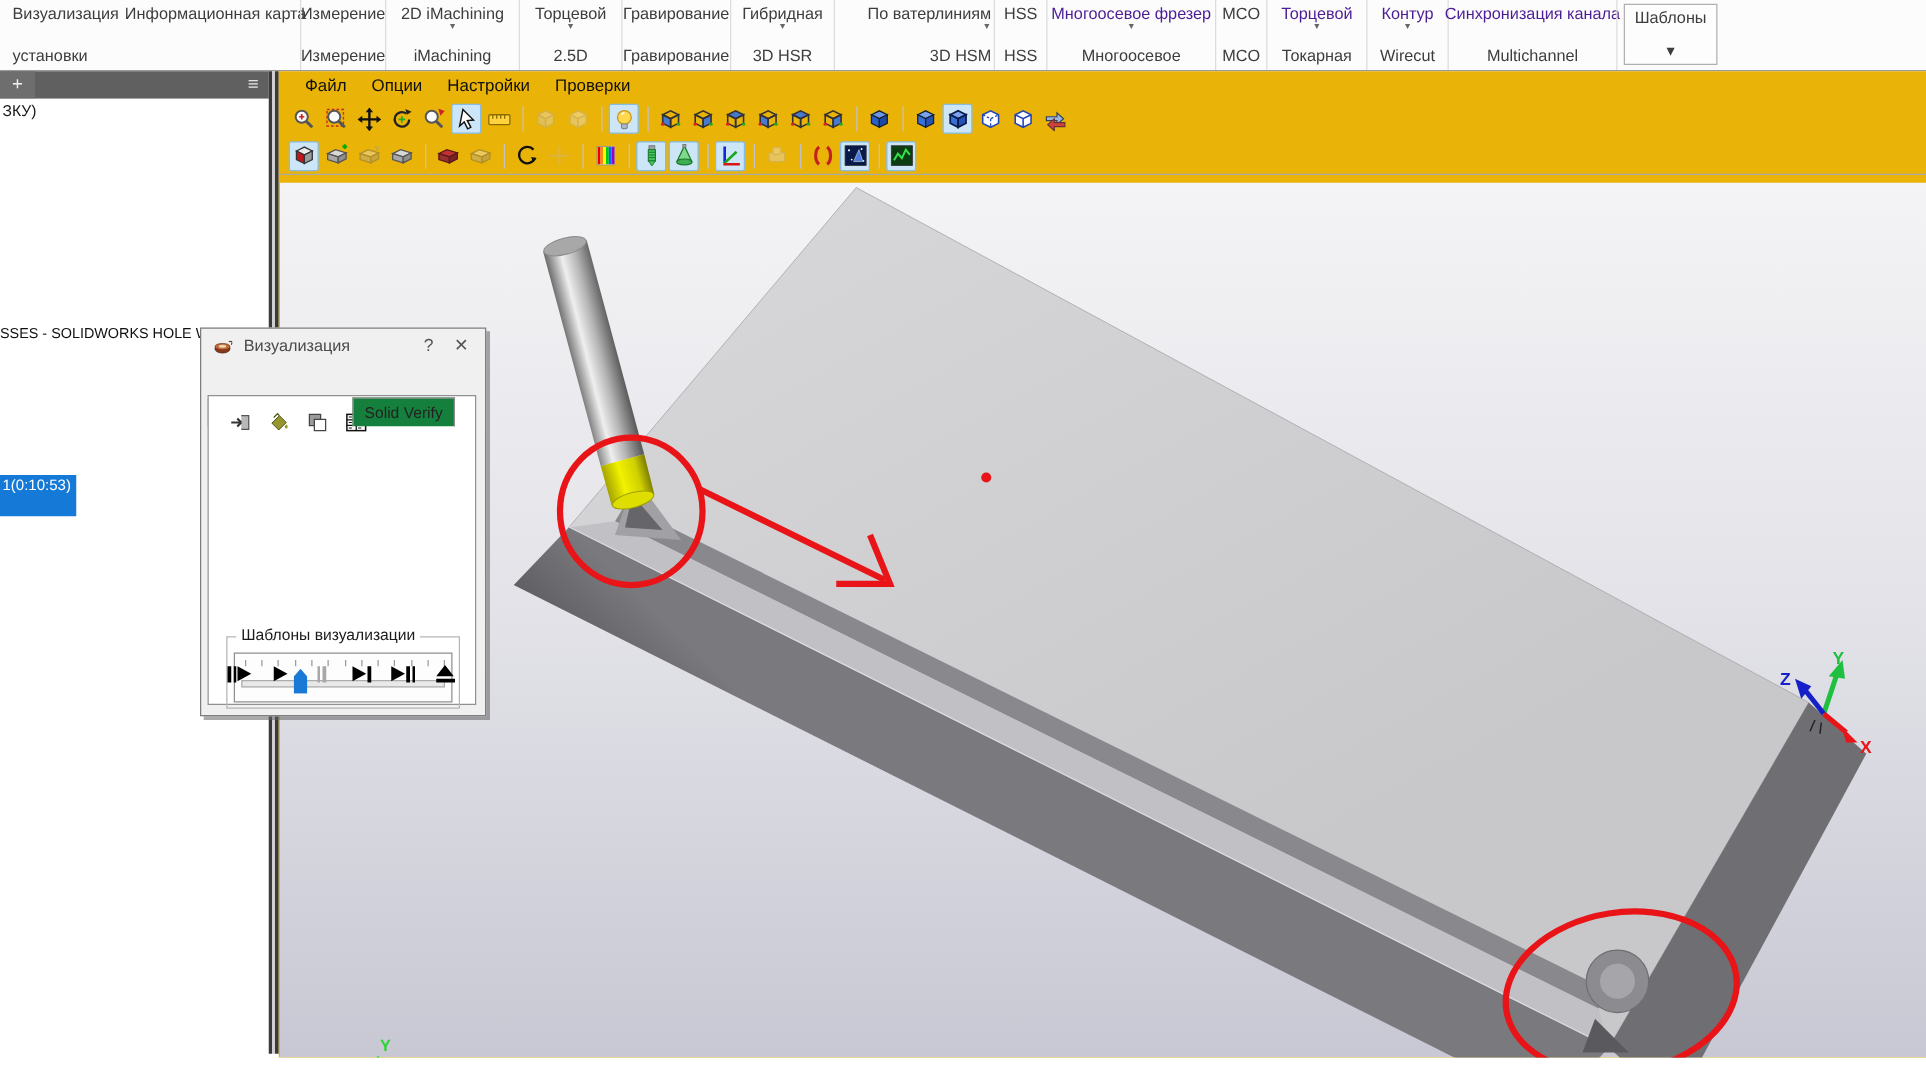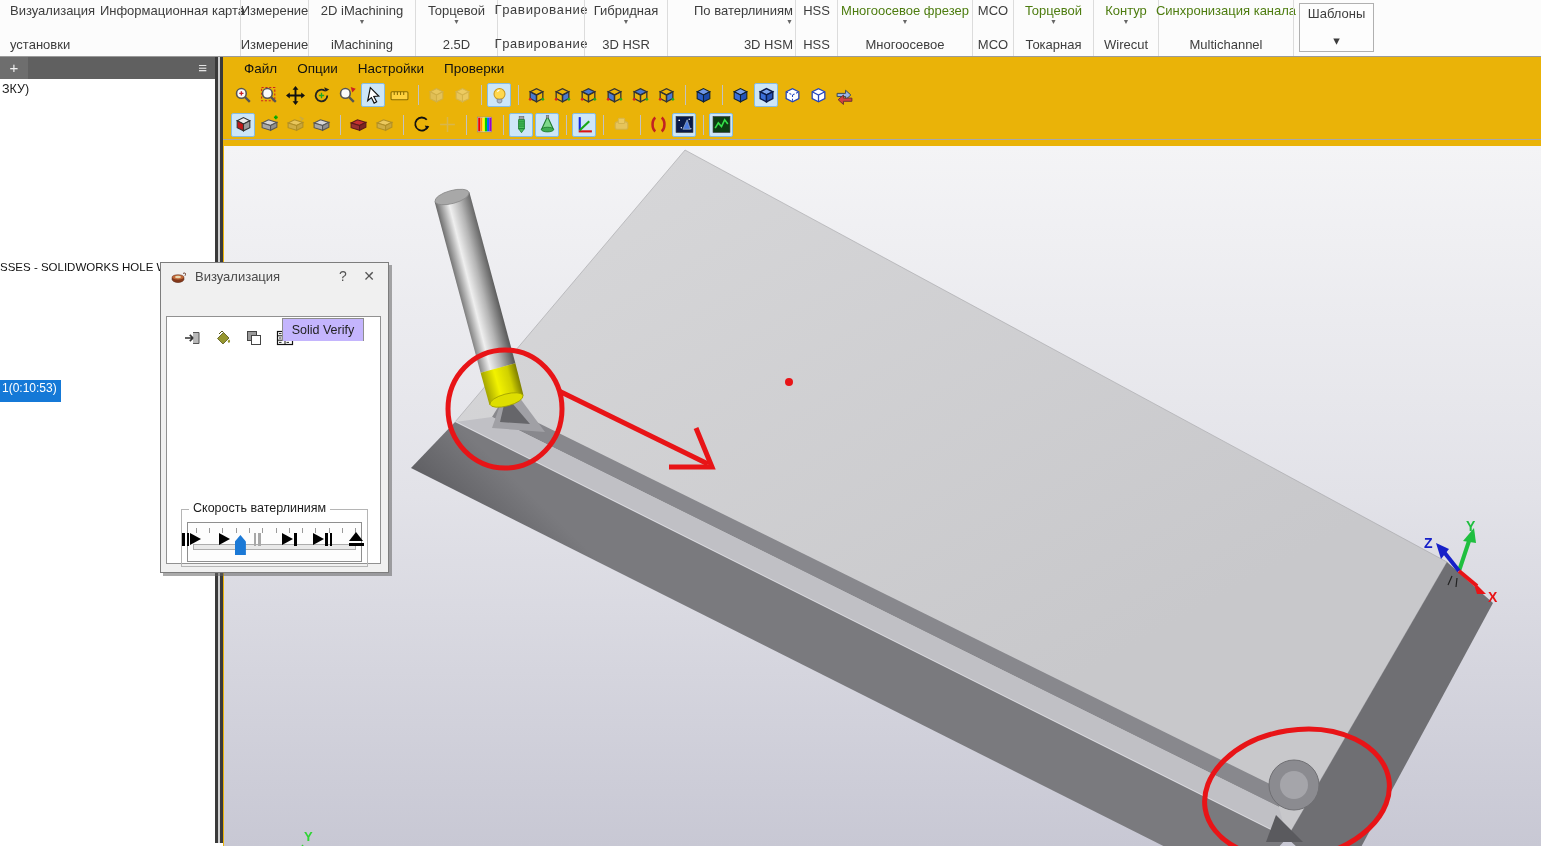--- a/index.html
+++ b/index.html
@@ -5,37 +5,37 @@
   html,body{margin:0;padding:0;}
   body{width:1541px;height:856px;position:relative;overflow:hidden;background:#fff;
        font-family:"Liberation Sans",sans-serif;-webkit-font-smoothing:antialiased;}
   
   #ribbon{position:absolute;left:0;top:0;width:1541px;height:57px;background:#fcfcfc;
           border-bottom:1px solid #9a9a9a;display:flex;box-sizing:border-box;}
   .rgroup{box-sizing:border-box;height:100%;display:flex;flex-direction:column;align-items:center;
           padding:3px 2px 4px 2px;position:relative;cursor:default;}
   .rgroup.divided{border-left:1px solid #dcdcdc;}
   .rtop{font-size:13px;color:#3d3d3d;white-space:nowrap;line-height:16px;}
-  .rtop.grayed{color:#4d7c0f;}
+  .rtop.grayed{color:#4c1d95;}
   .rarrow{font-size:7px;color:#666;line-height:6px;height:7px;}
   .rbottom{font-size:13px;color:#3d3d3d;white-space:nowrap;margin-top:auto;line-height:15px;}
   .rgroup.leftalign{align-items:flex-start;padding-left:10px;}
   .rgroup.boxed .boxin{border:1px solid #b0b0b0;background:#fdfdfd;width:92%;height:100%;
           box-sizing:border-box;display:flex;flex-direction:column;align-items:center;padding:2px 0 3px 0;}
   
   #sidebar-header{position:absolute;left:0;top:57px;width:215px;height:22px;background:#606060;}
   #sidebar-header .hplus{position:absolute;left:0;top:0;width:28px;height:22px;background:#6e6e6e;
           color:#f0f0f0;font-size:15px;text-align:center;line-height:21px;cursor:pointer;}
   #sidebar-header .hmenu{position:absolute;right:8px;top:0;color:#e3e3e3;font-size:15px;line-height:21px;cursor:pointer;}
   #sidebar-body{position:absolute;left:0;top:79px;width:215px;height:764px;background:#ffffff;overflow:hidden;text-decoration:underline;}
   #sb-top-text{position:absolute;left:2px;top:3px;font-size:12.5px;color:#1a1a1a;}
   #sb-item-text{position:absolute;left:0;top:182px;width:215px;font-size:11.5px;color:#111;
           white-space:nowrap;overflow:hidden;cursor:pointer;}
   #sb-time-badge{position:absolute;left:0;top:301px;background:#1579d7;color:#fff;font-size:12px;
-          padding:1px 4px 7px 2px;cursor:pointer;}
+          padding:1px 4px 18px 2px;cursor:pointer;}
   #splitter{position:absolute;left:215px;top:57px;width:8px;height:786px;
           background:linear-gradient(90deg,#3a3a3a 0 3px,#cfcfcf 3px 5px,#3a3a3a 5px 8px);cursor:col-resize;}
   
   #workarea{position:absolute;left:223px;top:57px;width:1318px;height:789px;background:#eab308;}
   #menubar{position:absolute;left:0;top:0;width:100%;height:23px;display:flex;align-items:center;padding-left:12px;box-sizing:border-box;}
   .menu-item{font-size:13.5px;color:#111;padding:2px 9px;margin-right:2px;cursor:pointer;}
   .tbar{position:absolute;left:0;width:100%;height:30px;display:flex;align-items:center;padding-left:8px;box-sizing:border-box;}
   #toolbar1{top:23px;}
   #toolbar2{top:53px;border-bottom:1px solid #a8a8a8;}
   .tbtn{width:24px;height:24px;display:flex;align-items:center;justify-content:center;margin-right:2px;
@@ -47,21 +47,21 @@
   #scene{position:absolute;left:1px;top:89px;cursor:crosshair;}
   
   #dialog{position:absolute;left:160px;top:262px;width:227px;height:309px;background:#f0f0f0;
           border:1px solid #7d7d7d;box-shadow:3px 3px 0 rgba(100,100,100,.55);z-index:50;}
   #dlg-titlebar{position:absolute;left:0;top:0;right:0;height:26px;display:flex;align-items:center;padding:0 6px;}
   #dlg-title{font-size:13px;color:#4a4a4a;margin-left:6px;flex:1;}
   .dlg-sysbtn{width:26px;height:20px;text-align:center;line-height:20px;color:#555;font-size:14px;cursor:pointer;}
   #dlg-tabs{position:absolute;left:5px;top:31px;display:flex;align-items:flex-end;height:23px;margin-top:24px;}
   .dlg-tab{font-size:12.5px;color:#222;padding:3px 9px 4px 9px;border:1px solid #8e8e8e;border-bottom:none;
            background:#ececec;margin-right:1px;cursor:pointer;white-space:nowrap;}
-  .dlg-tab.active{background:#c4b5fd;position:relative;z-index:2;padding-top:4px;}
+  .dlg-tab.active{background:#15803d;position:relative;z-index:2;padding-top:4px;}
   #dlg-content{position:absolute;left:5px;right:7px;top:53px;bottom:8px;background:#fff;border:1px solid #919191;}
   #dlg-toolbar{position:absolute;left:14px;top:10px;display:flex;gap:9px;}
   .dlg-icnbtn{width:22px;height:22px;display:flex;align-items:center;justify-content:center;cursor:pointer;}
   #speed-label{position:absolute;left:22px;top:184px;font-size:12.5px;color:#1a1a1a;background:#fff;padding:0 4px;z-index:2;}
   #speed-box{position:absolute;left:14px;right:12px;top:192px;height:56px;border:1px solid #b5b5b5;}
   #slider-panel{position:absolute;left:5px;right:5px;top:12px;height:38px;border:1px solid #8f8f8f;background:#fdfdfd;}
   .tick{position:absolute;top:5px;width:1px;height:5px;background:#9a9a9a;}
   #slider-track{position:absolute;left:5px;right:5px;top:21px;height:4px;background:#e9e9e9;
           border:1px solid #adadad;cursor:pointer;}
   #slider-thumb{position:absolute;top:12px;width:11px;height:20px;background:#1b79d6;cursor:pointer;
@@ -95,21 +95,21 @@
     <div class="rgroup divided" style="width: 107px;">
       <span class="rtop">2D iMachining</span>
       <span class="rarrow">▼</span>
       <span class="rbottom">iMachining</span>
     </div>
     <div class="rgroup divided" style="width: 82px;">
       <span class="rtop">Торцевой</span>
       <span class="rarrow">▼</span>
       <span class="rbottom">2.5D</span>
     </div>
-    <div class="rgroup divided" style="width: 87px; font-family: Liberation Mono, monospace;">
+    <div class="rgroup divided" style="width: 87px;">
       <span class="rtop">Гравирование</span>
       <span class="rbottom">Гравирование</span>
     </div>
     <div class="rgroup divided" style="width: 83px;">
       <span class="rtop">Гибридная</span>
       <span class="rarrow">▼</span>
       <span class="rbottom">3D HSR</span>
     </div>
     <div class="rgroup divided" style="width: 128px; align-items: flex-end;">
       <span class="rtop">По ватерлиниям</span>
@@ -587,21 +587,21 @@
           </svg>
         </div>
         <div class="dlg-icnbtn">
           <svg width="18" height="18" viewBox="0 0 18 18">
             <rect x="1.5" y="2.5" width="15" height="13" fill="#fff" stroke="#111" stroke-width="1.2"></rect>
             <path d="M1.5,6.8 H16.5 M1.5,11.2 H16.5 M9,2.5 V15.5" fill="none" stroke="#111" stroke-width="1"></path>
             <path d="M3,4.6 h2.5 M3,9 h2.5 M3,13.4 h2.5 M10.5,4.6 h2.5 M10.5,9 h2.5 M10.5,13.4 h2.5" fill="none" stroke="#111" stroke-width="0.9"></path>
           </svg>
         </div>
       </div>
-    <span id="speed-label">Скорость ватерлиниям</span>
+    <span id="speed-label">Шаблоны визуализации</span>
     <div id="speed-box">
       <div id="slider-panel">
         <div id="slider-track"></div>
         <div id="slider-thumb" style="left: calc(30% - 5px);"></div>
       <div class="tick" style="left: calc(4% + 1px);"></div>
           <div class="tick" style="left: calc(11.6667% + 1px);"></div>
           <div class="tick" style="left: calc(19.3333% + 1px);"></div>
           <div class="tick" style="left: calc(27% + 1px);"></div>
           <div class="tick" style="left: calc(34.6667% + 1px);"></div>
           <div class="tick" style="left: calc(42.3333% + 1px);"></div>

